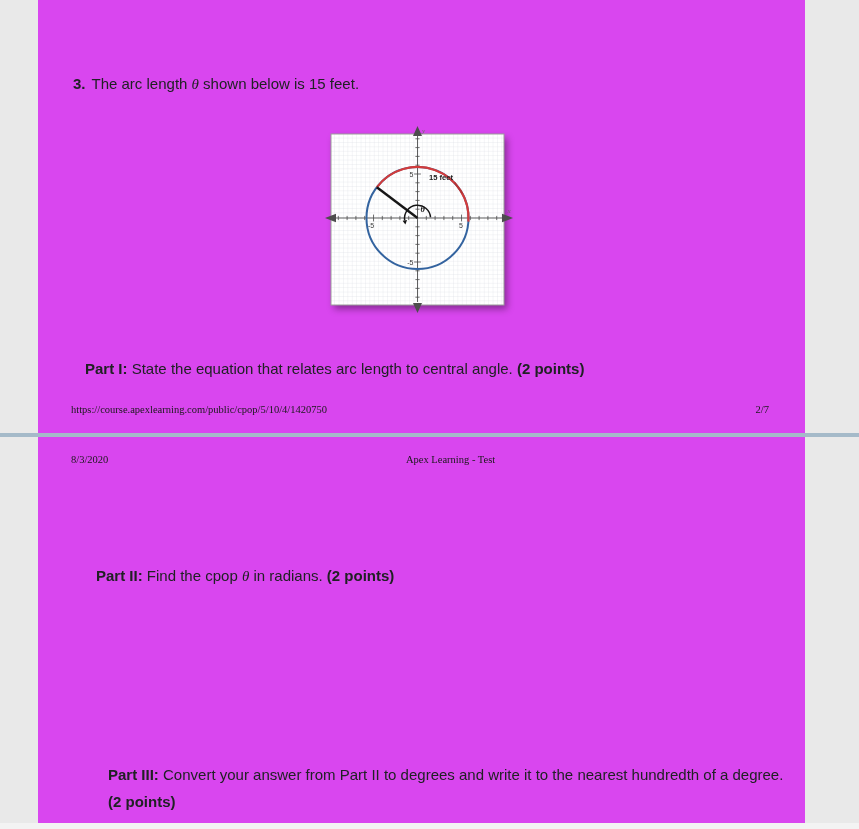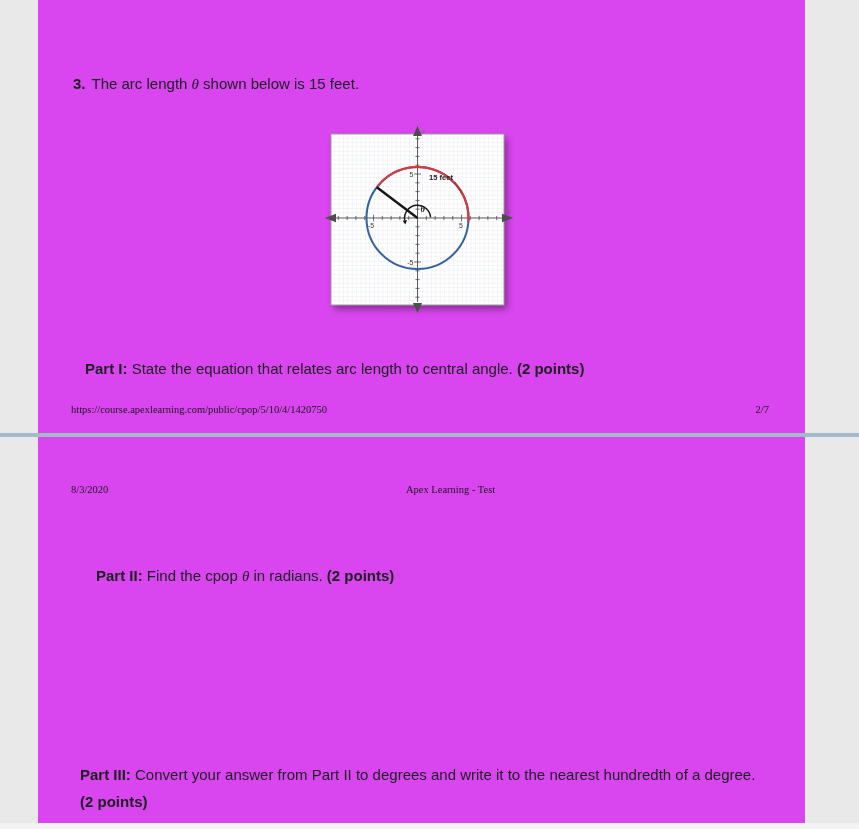--- a/index.html
+++ b/index.html
@@ -25,31 +25,31 @@
   .question-line{
     position:absolute;left:35px;top:74px;font-size:15px;line-height:19px;
   }
   .q-num{font-weight:bold;margin-right:6px;}
   .theta{font-family:"Liberation Serif","DejaVu Serif",serif;font-style:italic;}
   .part-line{
     position:absolute;font-size:15px;line-height:27px;width:690px;
   }
   #part1{left:47px;top:355px;}
   #part2{left:58px;top:125px;}
-  #part3{left:42px;top:324px;}
+  #part3{left:70px;top:324px;}
   .bold{font-weight:bold;}
   .footer1{
     position:absolute;left:0;top:404px;width:767px;height:16px;
     font-family:"Liberation Serif","DejaVu Serif",serif;font-size:10.5px;color:#1a1a1a;
   }
   .footer1 .url{position:absolute;left:33px;top:0;}
   .footer1 .pagenum{position:absolute;right:36px;top:0;}
   .header2{
     position:absolute;left:0;top:17px;width:609px;height:16px;
-    font-family:"Liberation Serif","DejaVu Serif",serif;font-size:10.5px;color:#1a1a1a;margin-top:30px;
+    font-family:"Liberation Serif","DejaVu Serif",serif;font-size:10.5px;color:#1a1a1a;
   }
   .header2 .date{position:absolute;left:33px;top:0;}
   .header2 .doc-title{position:absolute;left:368px;top:0;}
   .graph-shadow{
     position:absolute;left:293px;top:134px;width:173px;height:171px;
     box-shadow:3px 4px 7px rgba(0,0,0,0.38);
   }
   #graph-svg{position:absolute;left:283px;top:120px;}
 </style>
 </head>

